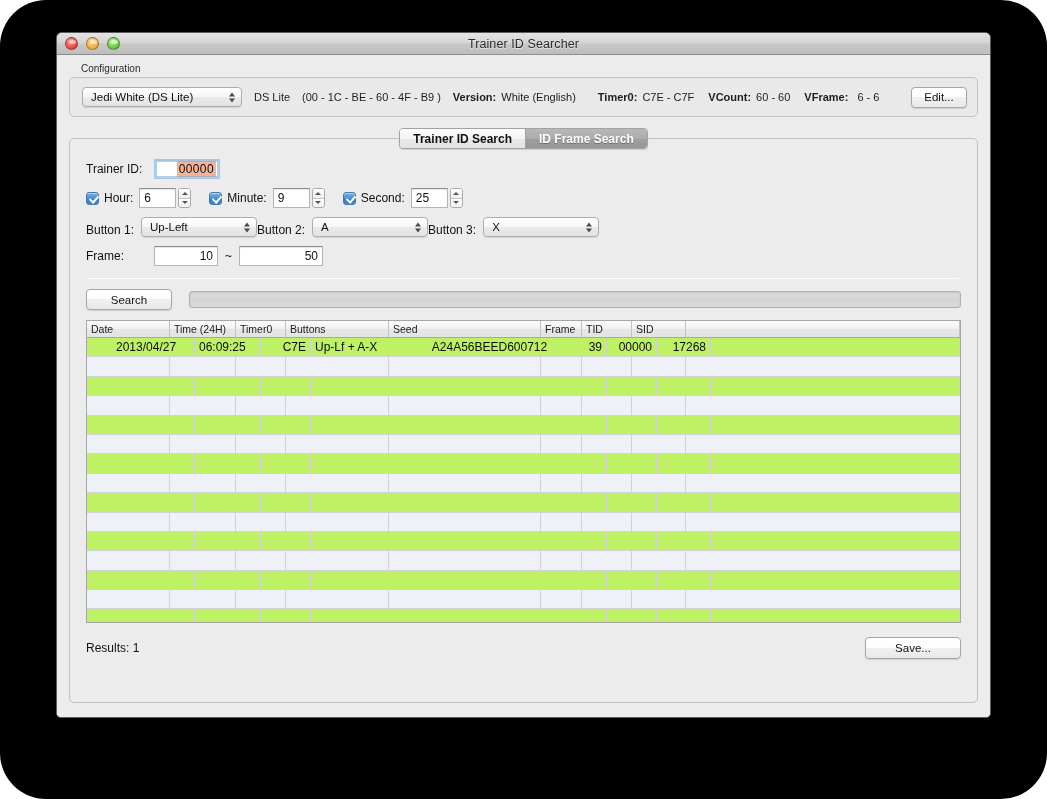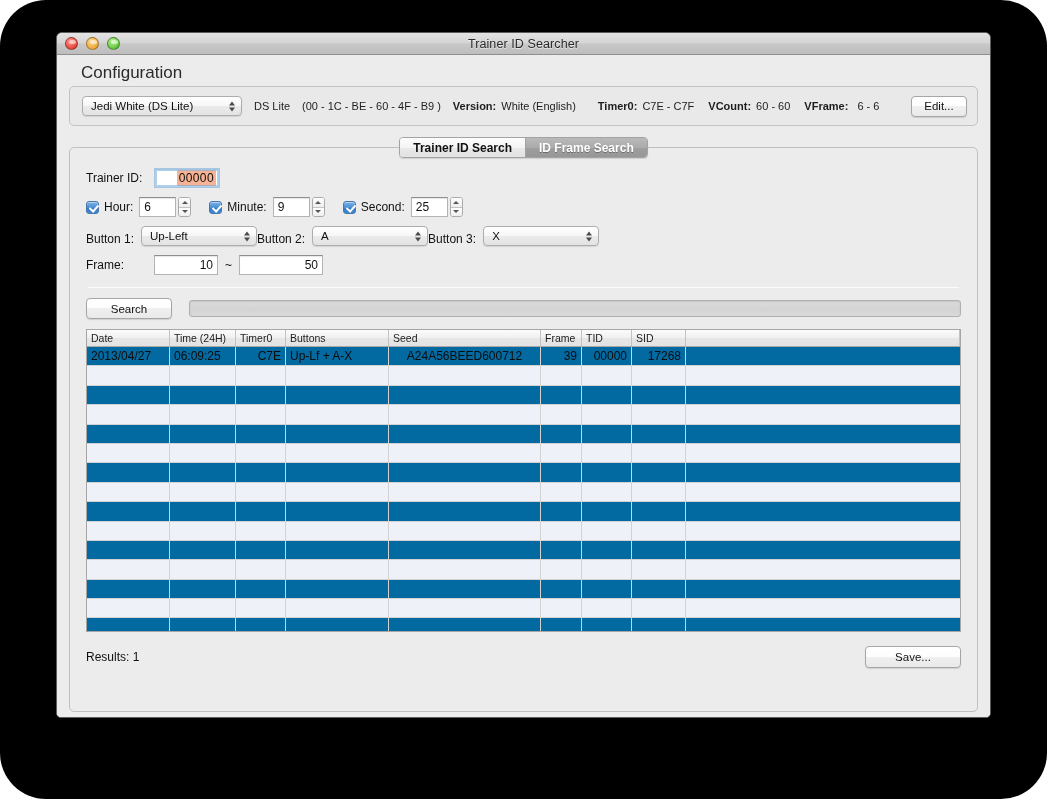--- a/index.html
+++ b/index.html
@@ -71,21 +71,21 @@
   
   #window-body {
     background: #ececec;
     height: 663px;
     padding: 6px 12px 10px 12px;
     position: relative;
   }
 
   
   .group-label {
-    font-size: 17px;
+    font-size: 10px;
     color: #2b2b2b;
     margin: 2px 0 3px 12px;
   }
   #config-box {
     position: relative;
     margin: 0 0 0 0;
     height: 40px;
     border: 1px solid #c3c3c3;
     border-radius: 5px;
     background: #e9e9e9;
@@ -331,21 +331,21 @@
     cursor: default;
   }
   #table-body { flex: 1; overflow: hidden; }
   .trow {
     display: flex;
     height: 19.4px;
     font-size: 12px;
     color: #0c0c0c;
     border-bottom: 1px solid #d2d2d2;
   }
-  .trow.odd  { background: #0369a1; }
+  .trow.odd  { background: #bef264; padding-left: 25px; }
   .trow.even { background: #eef2f8; }
   .trow .td {
     display: flex; align-items: center;
     padding: 0 4px;
     border-right: 1px solid #d2d2d2;
     overflow: hidden;
     white-space: nowrap;
   }
   .trow .td.num { justify-content: flex-end; }
   .trow .td.last { border-right: none; }

